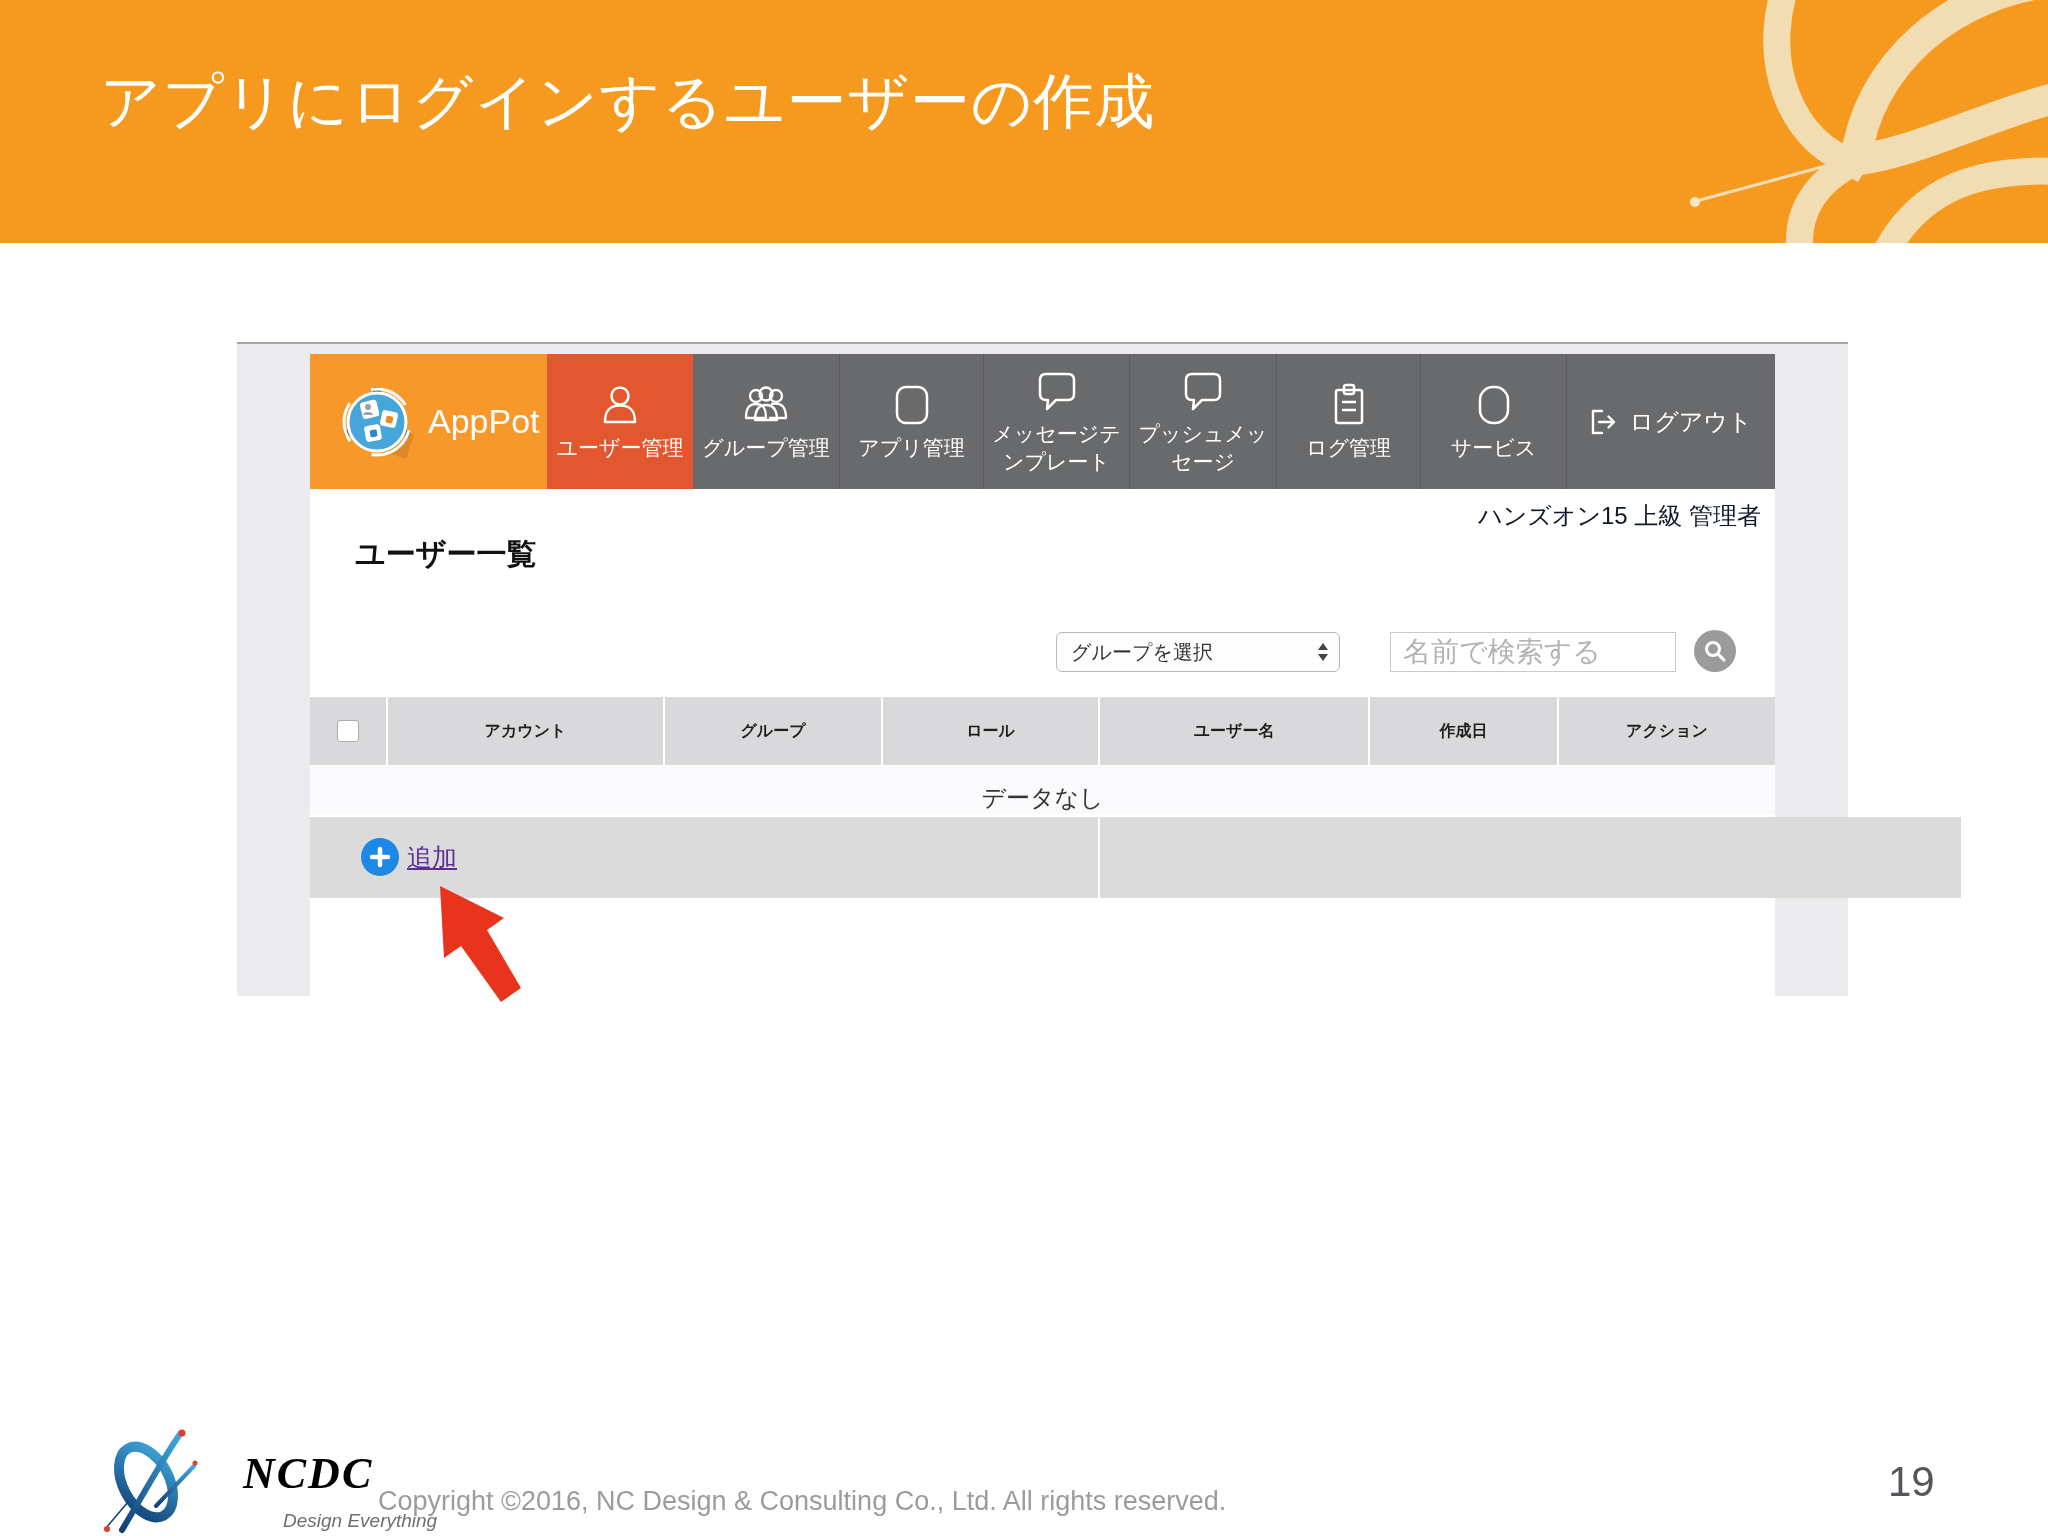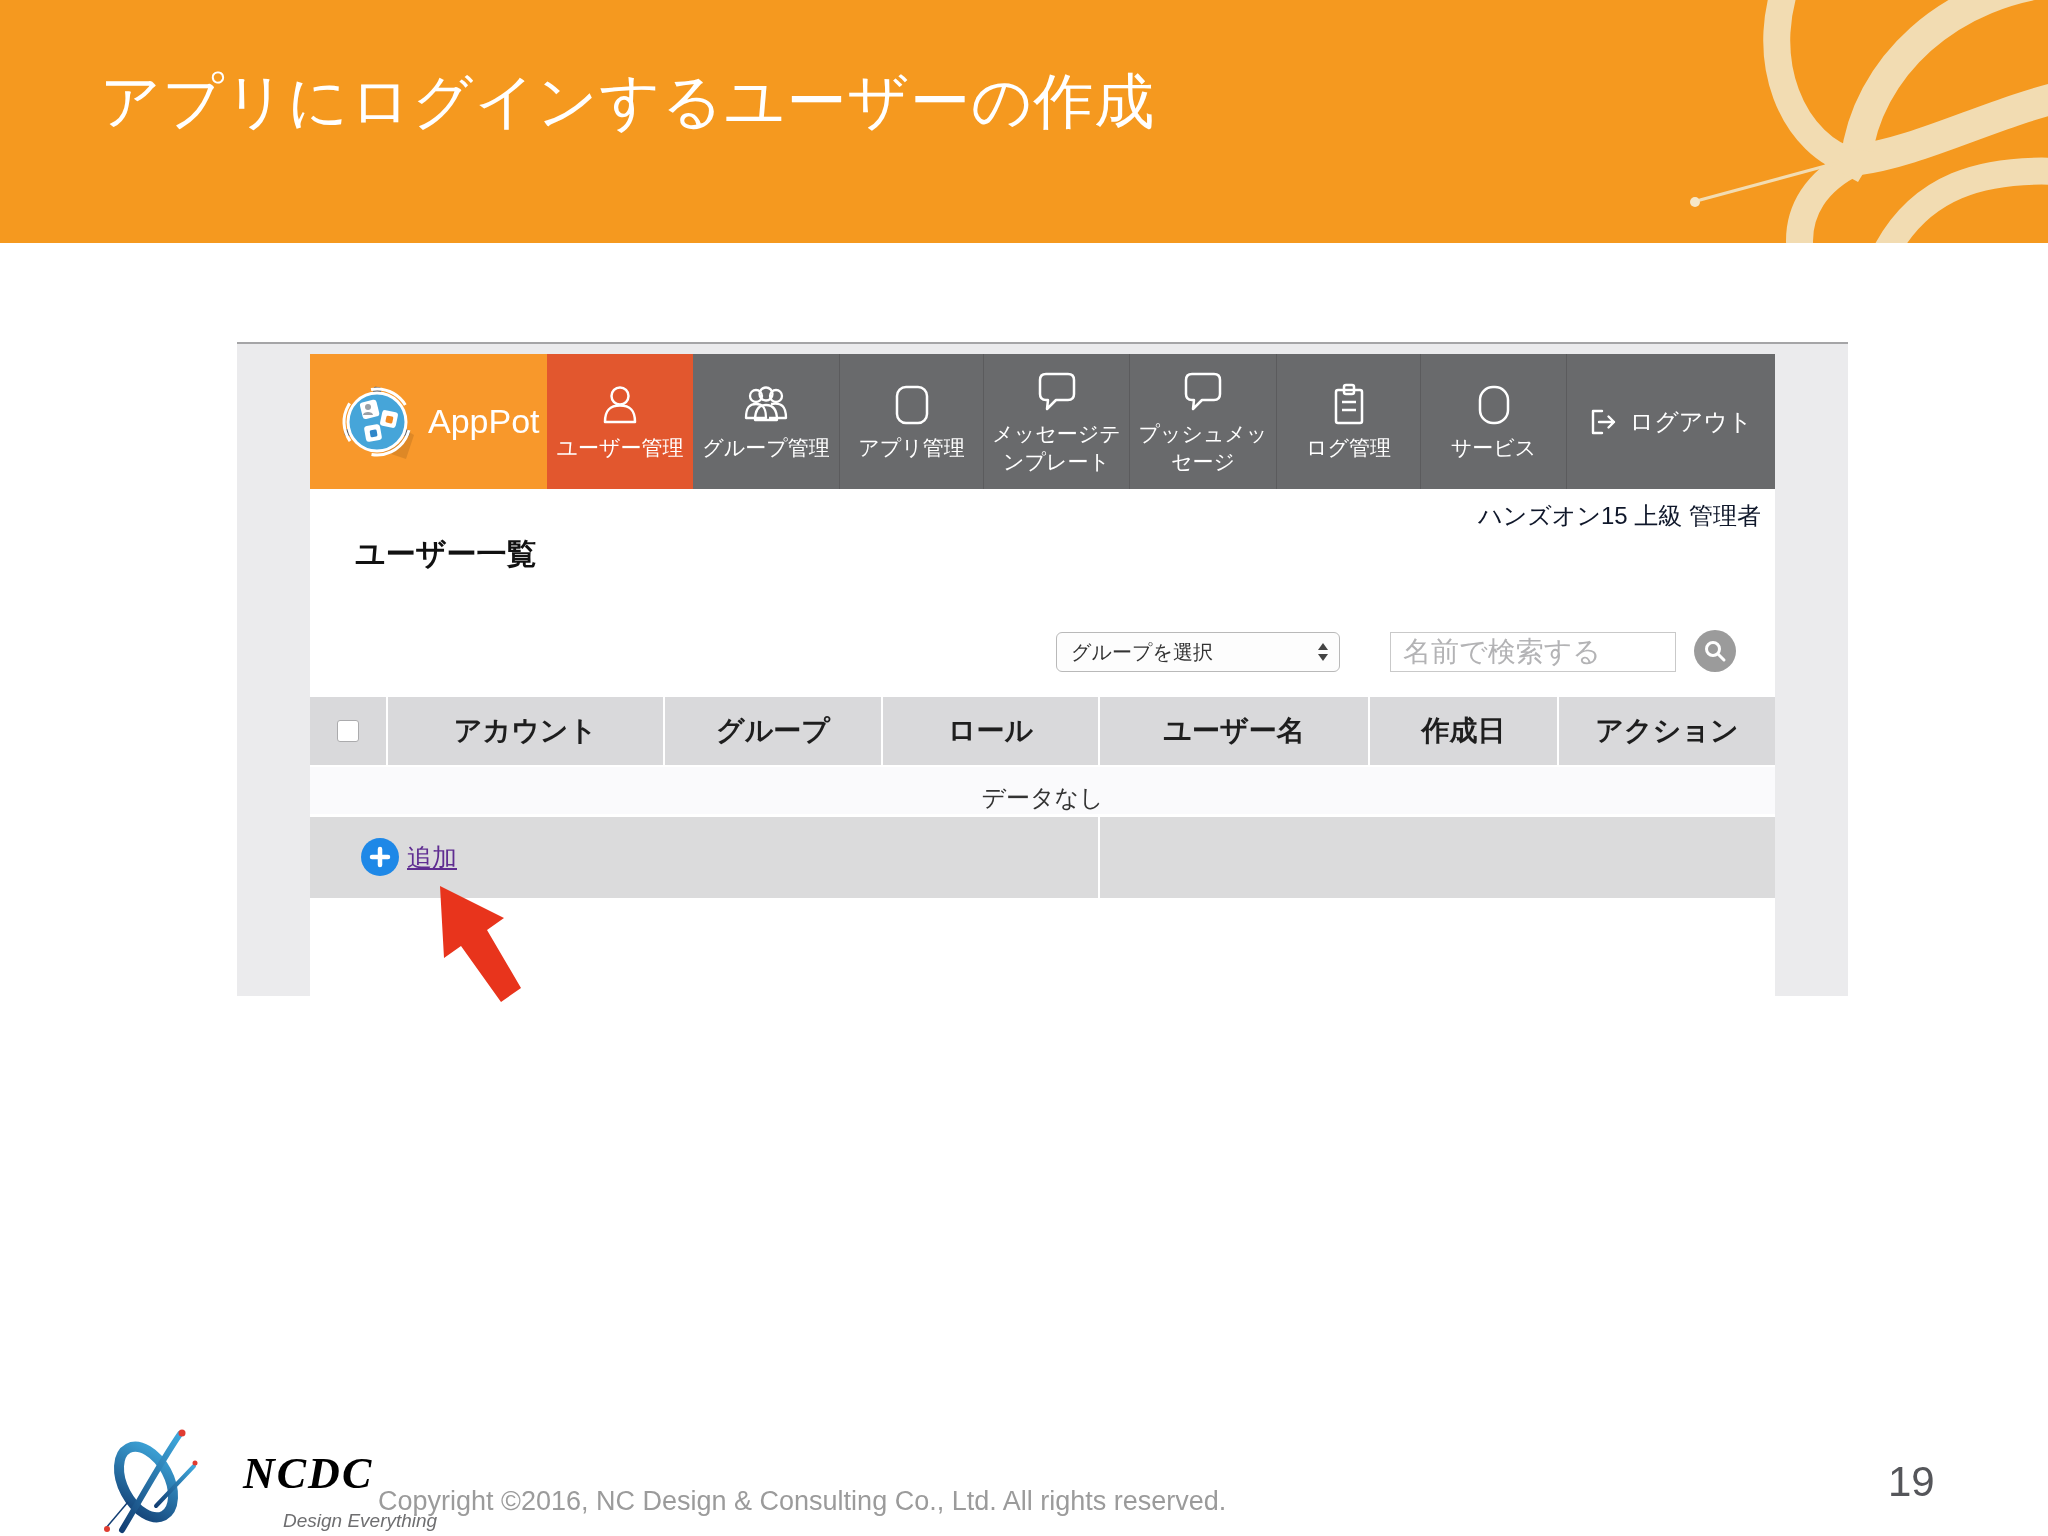--- a/index.html
+++ b/index.html
@@ -38,27 +38,27 @@
   .group-select .val{margin-left:14px;flex:1;}
   .group-select .arrows{margin-right:10px;}
   .search-input{position:absolute;left:1080px;top:278px;width:286px;height:40px;border:1px solid #C9C9C9;box-sizing:border-box;
        font-size:28px;padding:0 12px;color:#333;background:#fff;font-family:inherit;}
   .search-input::placeholder{color:#B3B3B5;}
   .search-btn{position:absolute;left:1384px;top:276px;width:42px;height:42px;border-radius:50%;background:#9B9B9B;
        display:flex;align-items:center;justify-content:center;cursor:pointer;border:none;}
 
   
   .thead{position:absolute;left:0;top:343px;width:1465px;height:68px;display:flex;background:#D9D9DB;}
-  .th{height:68px;display:flex;align-items:center;justify-content:center;font-size:28px;font-weight:bold;color:#1E1E1E;
+  .th{height:68px;display:flex;align-items:center;justify-content:center;font-size:16px;font-weight:bold;color:#1E1E1E;
       border-right:2px solid #ffffff;box-sizing:border-box;flex:none;}
   .th:last-child{border-right:none;}
   .checkbox{width:20px;height:20px;background:#ffffff;border:1px solid #ABABAD;border-radius:3px;cursor:pointer;}
   .empty-row{position:absolute;left:0;top:413px;width:1465px;height:47px;background:#FAFAFC;display:flex;align-items:flex-end;justify-content:center;
       font-size:24px;color:#333;}
-  .add-row{position:absolute;left:0;top:463px;width:1465px;height:81px;background:#DBDBDC;}
+  .add-row{position:absolute;left:0;top:463px;width:1651px;height:81px;background:#DBDBDC;}
   .add-row .divider{position:absolute;left:788px;top:0;width:2px;height:81px;background:#ffffff;}
   .add-btn{position:absolute;left:51px;top:21px;width:38px;height:38px;border-radius:50%;background:#1E88E7;border:none;cursor:pointer;
       display:flex;align-items:center;justify-content:center;}
   .add-link{position:absolute;left:97px;top:24px;font-size:25px;color:#5F2D91;text-decoration:underline;cursor:pointer;}
 
   
   .red-arrow{position:absolute;left:420px;top:875px;z-index:20;}
 
   
   .ncdc-logo{position:absolute;left:100px;top:1428px;}

